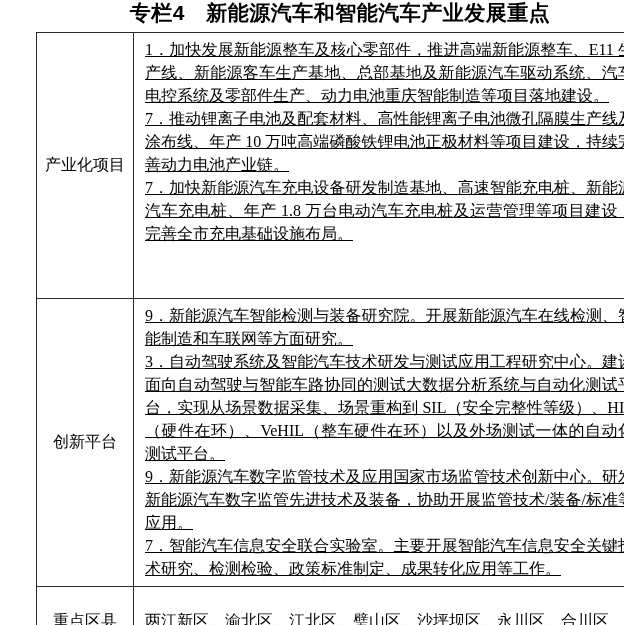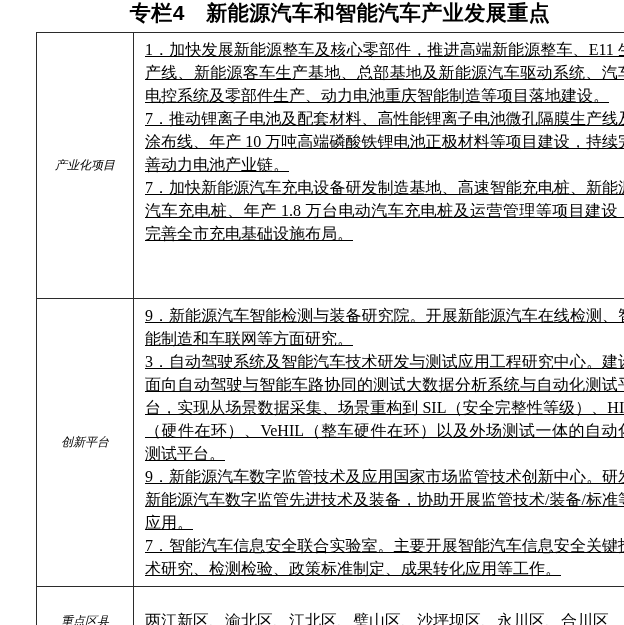--- a/index.html
+++ b/index.html
@@ -35,24 +35,23 @@
     grid-template-columns: 97px 1fr;
   }
   .trow + .trow {
     border-top: 1px solid #2b2b2b;
   }
   .header-cell {
     border-right: 1px solid #2b2b2b;
     display: flex;
     align-items: center;
     justify-content: center;
-    font-size: 12px;
+    font-size: 16px;
     text-align: left;
     padding: 4px 2px;
-    font-style: italic;
   }
   .content-cell {
     padding: 5px 9px 6px 11px;
     font-size: 16px;
     line-height: 23px;
     text-decoration: underline;
   }
   .content-cell p {
     text-align: justify;
     text-justify: inter-ideograph;

